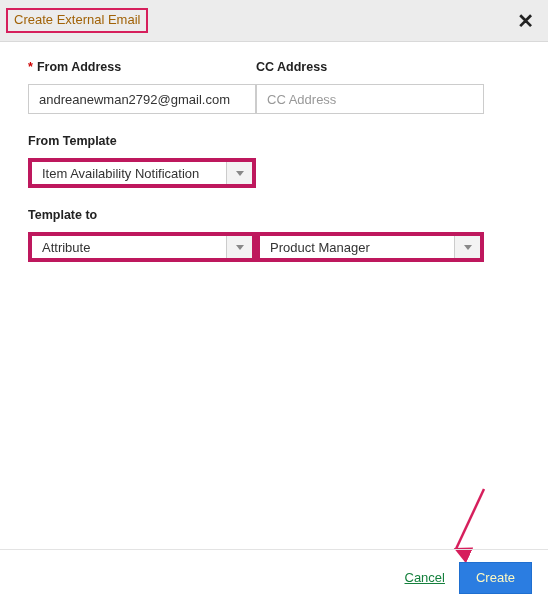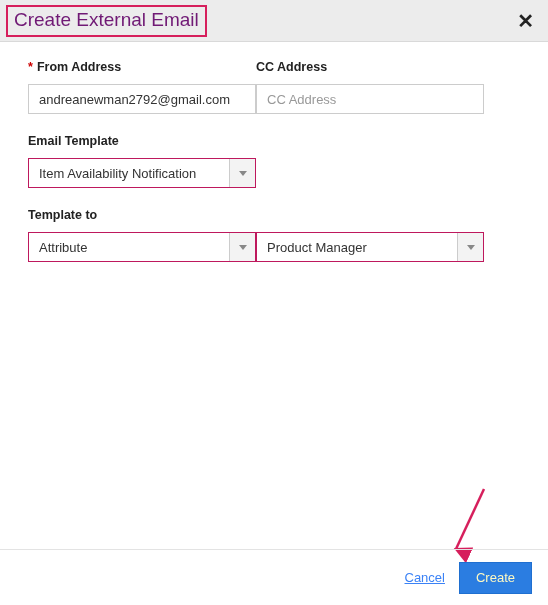--- a/index.html
+++ b/index.html
@@ -20,22 +20,22 @@
     display: flex;
     align-items: center;
     justify-content: space-between;
     padding: 0 12px 0 6px;
   }
   .title-wrap {
     border: 2px solid #d61f5c;
     padding: 2px 6px 4px 6px;
   }
   .title {
-    font-size: 19px;
-    color: #701a75;
+    font-size: 13px;
+    color: #a16207;
   }
   .close-btn {
     font-size: 20px;
     font-weight: bold;
     color: #222;
     cursor: pointer;
     line-height: 1;
     padding: 2px 2px;
   }
   .body {
@@ -62,21 +62,21 @@
     border: 1px solid #ccc;
     padding: 0 10px;
     font-size: 13px;
     color: #333;
     outline: none;
     width: 100%;
   }
   .text-input::placeholder { color: #999; }
   .select {
     height: 30px;
-    border: 1px solid #be185d;
+    border: 4px solid #be185d;
     display: flex;
     align-items: stretch;
     background: #fff;
     width: 100%;
     cursor: pointer;
   }
   .select-value {
     flex: 1;
     display: flex;
     align-items: center;
@@ -109,21 +109,21 @@
     right: 0;
     height: 56px;
     border-top: 1px solid #e3e3e3;
     display: flex;
     align-items: center;
     justify-content: flex-end;
     padding: 0 16px;
     gap: 14px;
   }
   .cancel-link {
-    color: #3b82f6;
+    color: #15803d;
     text-decoration: underline;
     font-size: 13px;
     cursor: pointer;
   }
   .create-btn {
     background: #2b7de1;
     color: #fef9c3;
     border: 1px solid #1f6fd0;
     height: 32px;
     padding: 0 16px;
@@ -157,21 +157,21 @@
       <input class="text-input" type="text" value="andreanewman2792@gmail.com" style="">
     </div>
     <div class="field">
       <div class="label">CC Address</div>
       <input class="text-input" type="text" placeholder="CC Address" style="">
     </div>
   </div>
 
   <div class="row">
     <div class="field">
-      <div class="label">Email Template</div>
+      <div class="label">From Template</div>
       <div class="select">
         <div class="select-value">Item Availability Notification</div>
         <div class="select-caret">
             <div class="caret-down"></div>
           </div>
       </div>
     </div>
     <div class="field"></div>
   </div>
 

